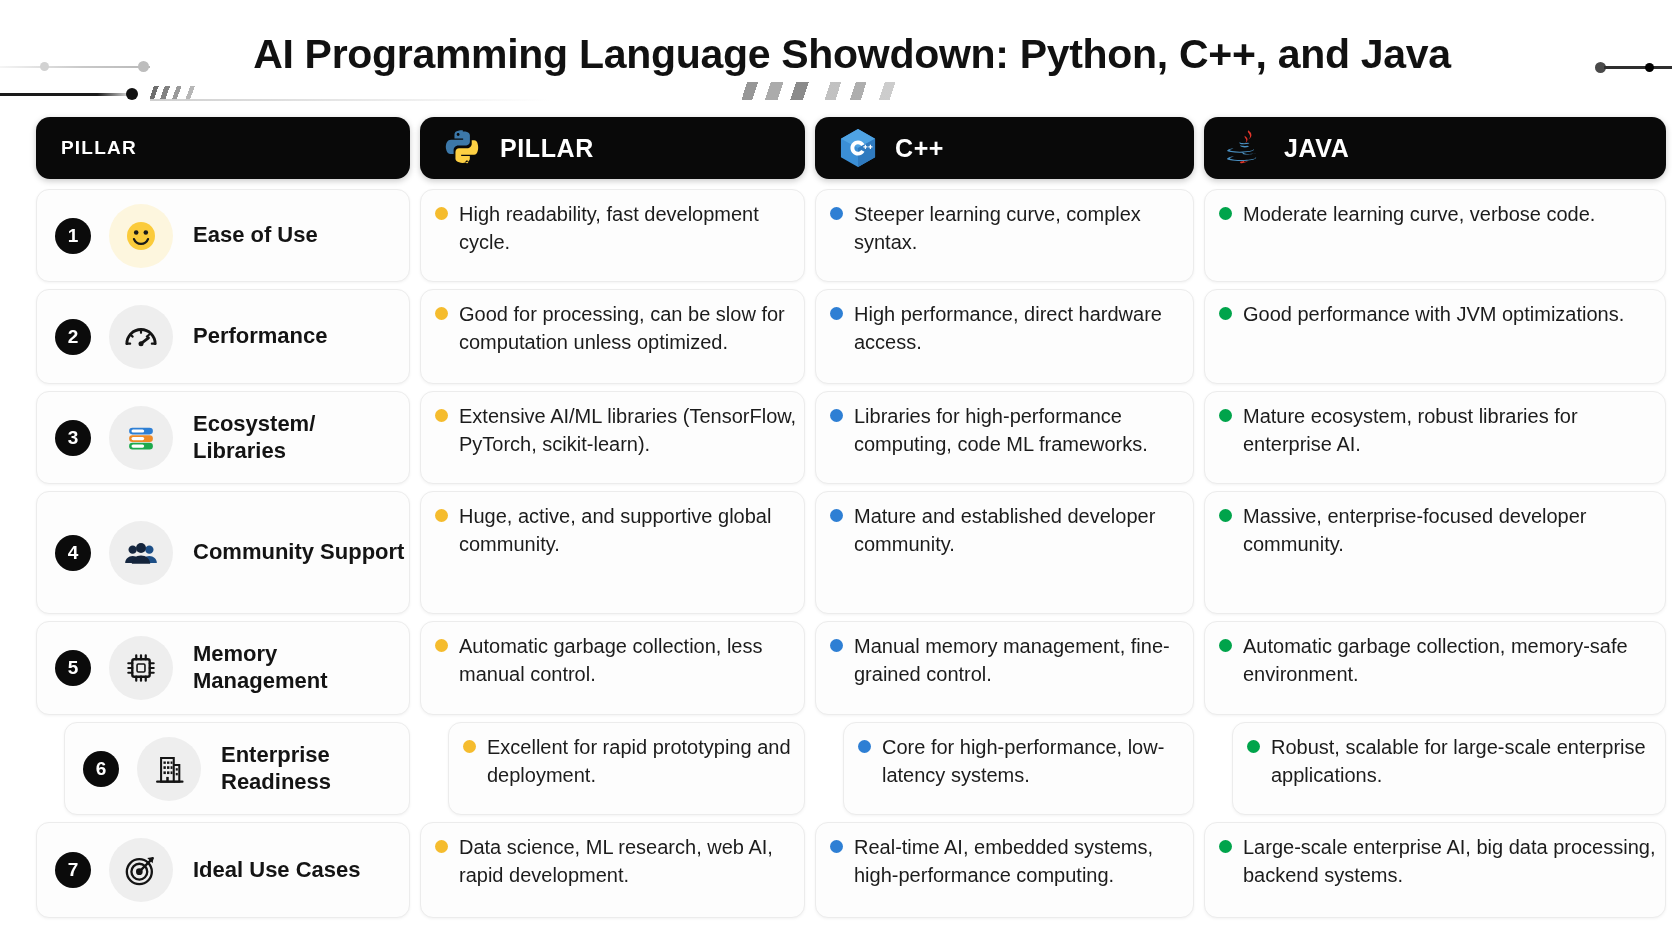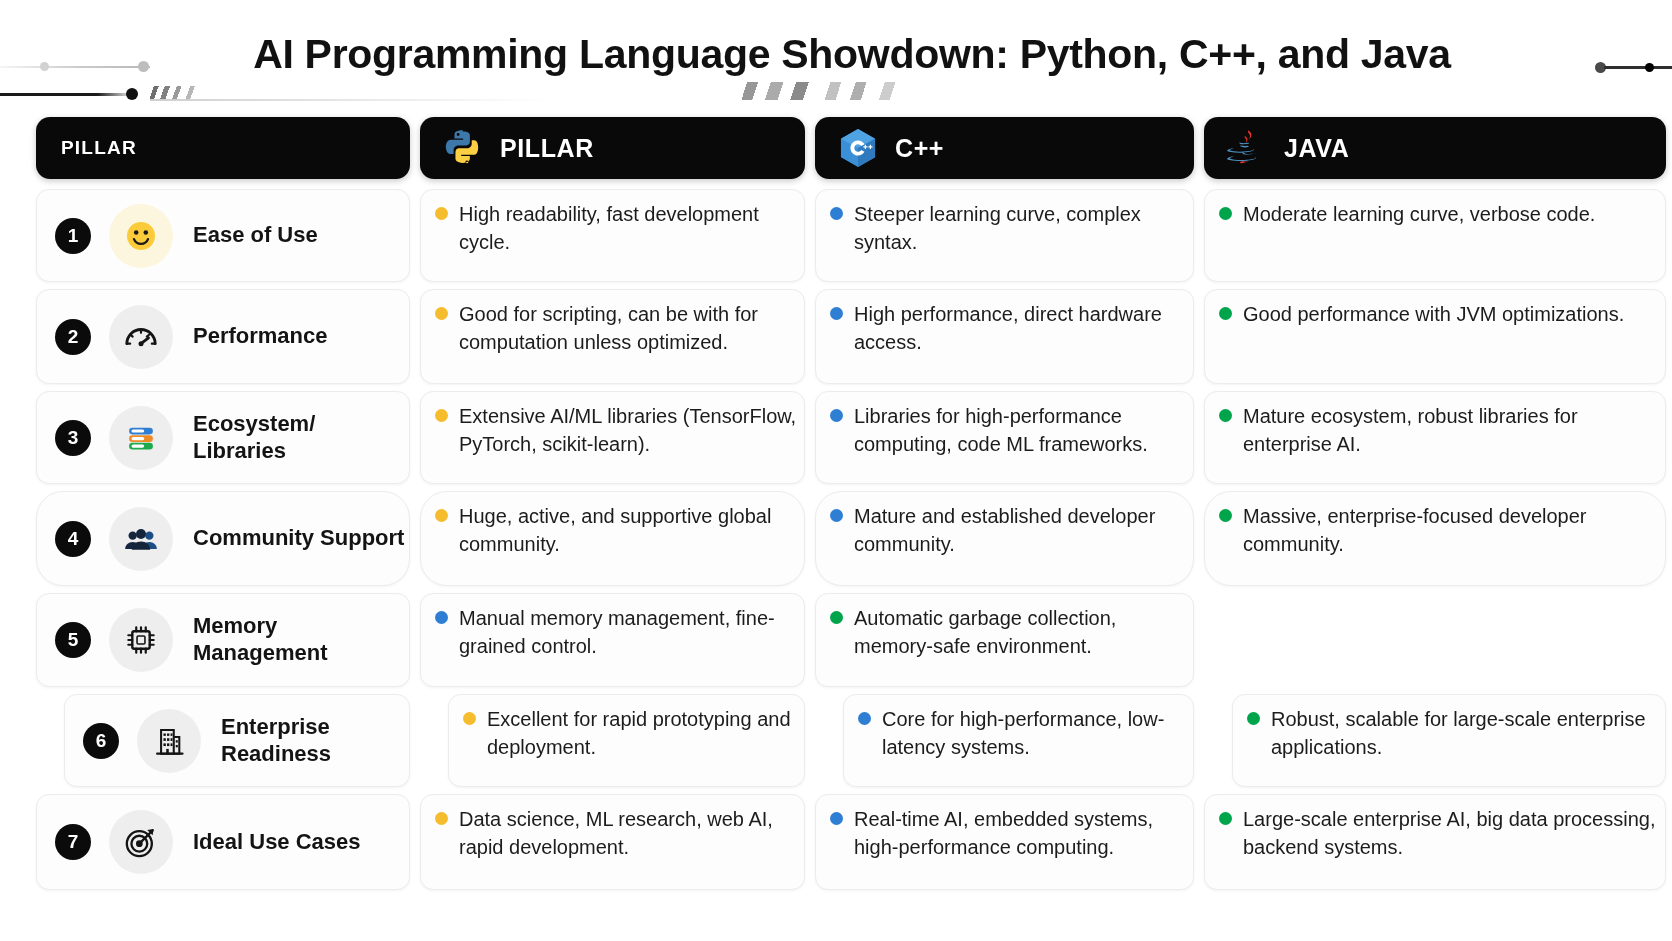--- a/index.html
+++ b/index.html
@@ -203,21 +203,21 @@
     font-size: 20px;
     line-height: 1.42;
     color: #1c1c1c;
     font-family: "Liberation Sans", sans-serif;
   }
 
   
   .h1 { height: 93px; }
   .h2 { height: 95px; }
   .h3 { height: 93px; }
-  .h4 { height: 95px; border-radius: 27px; }
+  .h4 { height: 123px; }
   .h5 { height: 94px; }
   .h6 { height: 93px; margin-left: 28px; }
   .h7 { height: 96px; }
 </style>
 </head>
 <body>
 
 <div class="title-row">
   <h1 class="page-title">AI Programming Language Showdown: Python, C++, and Java</h1>
 </div>
@@ -322,21 +322,21 @@
           <path d="M7 32h4M37 32h4M11 21l3 2.5M34 21l-3 2.5M24 15v4" stroke="#141414" stroke-width="2.6" stroke-linecap="round"></path>
           <path d="M24 32l9-7" stroke="#141414" stroke-width="3.4" stroke-linecap="round"></path>
           <circle cx="24" cy="32" r="3" fill="#141414"></circle>
         </svg>
       </div>
       <div class="pillar-name">Performance</div>
     </div>
     <div class="cell item-cell h2">
       <div class="bullet-wrap">
         <span class="dot" style="background:#F5BC2E"></span>
-        <span class="item-text">Good for scripting, can be with for computation unless optimized.</span>
+        <span class="item-text">Good for processing, can be slow for computation unless optimized.</span>
       </div>
     </div>
     <div class="cell item-cell h2">
       <div class="bullet-wrap">
         <span class="dot" style="background:#2E7FD4"></span>
         <span class="item-text">High performance, direct hardware access.</span>
       </div>
     </div>
     <div class="cell item-cell h2">
       <div class="bullet-wrap">
@@ -422,20 +422,26 @@
       <div class="pillar-icon-wrap">
         <svg viewBox="0 0 48 48" width="38" height="38">
           <rect x="13" y="13" width="22" height="22" rx="2.5" stroke="#141414" stroke-width="3" fill="none"></rect>
           <rect x="19" y="19" width="10" height="10" rx="1.5" stroke="#141414" stroke-width="2" fill="none"></rect>
           <g stroke="#141414" stroke-width="2.8" stroke-linecap="round">
             <path d="M18 13V8M24 13V8M30 13V8M18 40v-5M24 40v-5M30 40v-5M13 18H8M13 24H8M13 30H8M40 18h-5M40 24h-5M40 30h-5"></path>
           </g>
         </svg>
       </div>
       <div class="pillar-name">Memory Management</div>
+    </div>
+    <div class="cell item-cell h5">
+      <div class="bullet-wrap">
+        <span class="dot" style="background:#F5BC2E"></span>
+        <span class="item-text">Automatic garbage collection, less manual control.</span>
+      </div>
     </div>
     <div class="cell item-cell h5">
       <div class="bullet-wrap">
         <span class="dot" style="background:#2E7FD4"></span>
         <span class="item-text">Manual memory management, fine-grained control.</span>
       </div>
     </div>
     <div class="cell item-cell h5">
       <div class="bullet-wrap">
         <span class="dot" style="background:#00A44B"></span>

